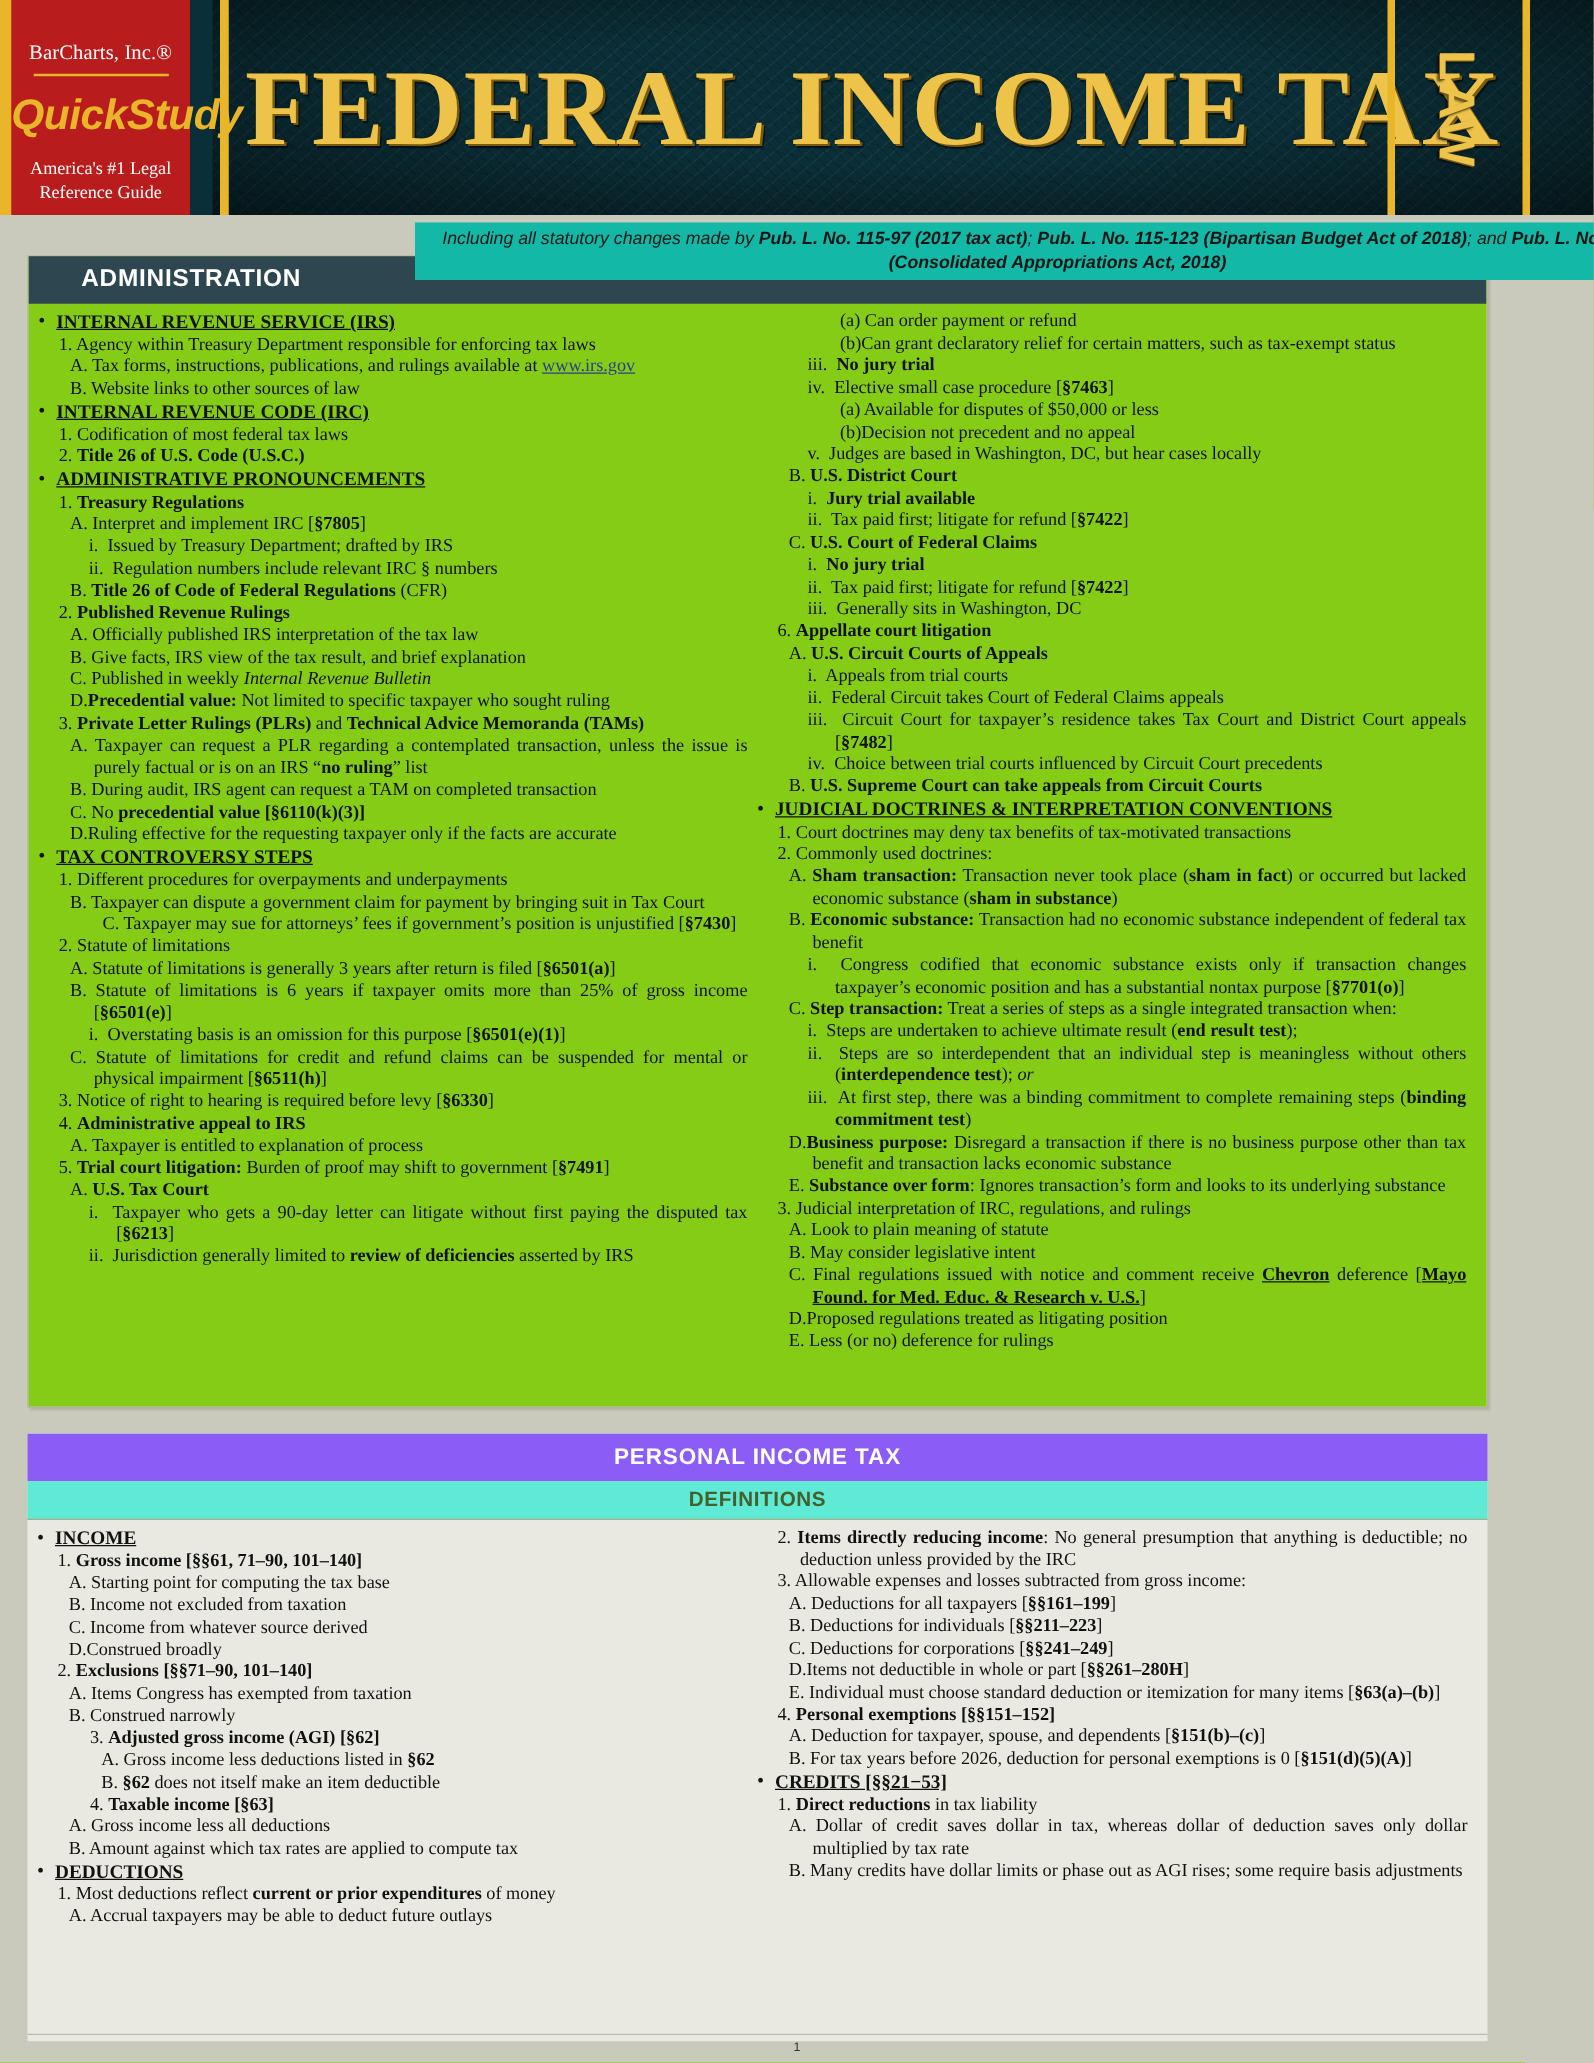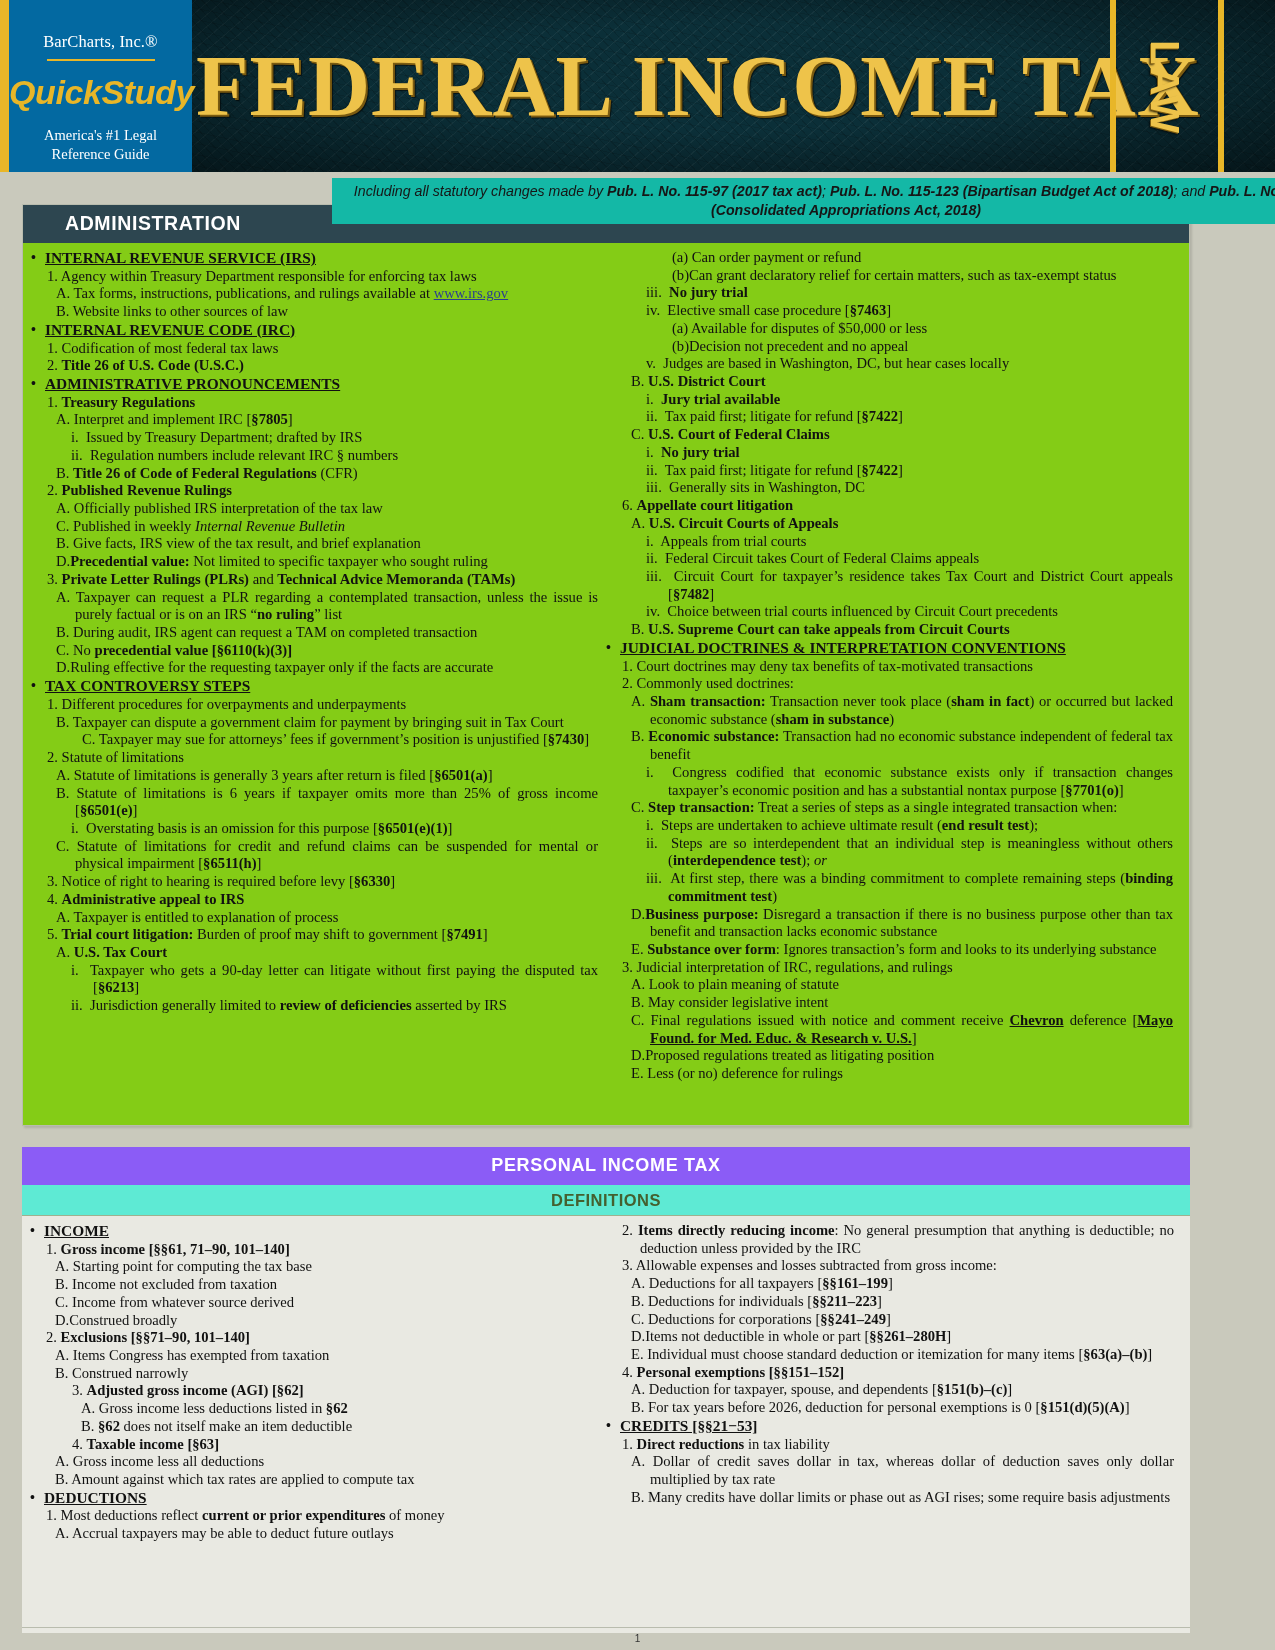--- a/index.html
+++ b/index.html
@@ -42,22 +42,22 @@
       repeating-linear-gradient(47deg, rgba(0,0,0,.14) 0 1px, transparent 1px 7px),
       repeating-linear-gradient(-41deg, rgba(255,255,255,.05) 0 1px, transparent 1px 9px),
       repeating-linear-gradient(12deg, rgba(0,0,0,.10) 0 1px, transparent 1px 11px);
   }
   .vignette{
     position:absolute; left:170px; top:0; right:0; bottom:0;
     background:radial-gradient(ellipse at 50% 45%, rgba(0,0,0,0) 40%, rgba(0,0,0,.55) 100%);
   }
 
   .brandbox{
-    position:absolute; left:0; top:0; width:192px; height:172px;
-    background:#0369a1;
+    position:absolute; left:0; top:0; width:152px; height:172px;
+    background:#b91c1c;
     border-left:9px solid #e8b628;
     z-index:5;
     text-align:center;
     color:#fff;
   }
   .brand-name{
     font-family:"Liberation Serif", serif;
     font-size:16.5px; font-weight:400; color:#fff;
     margin-top:32px; letter-spacing:.1px;
   }
@@ -246,22 +246,22 @@
         <p class="ln L1">1. Codification of most federal tax laws</p>
         <p class="ln L1">2. <b>Title 26 of U.S. Code (U.S.C.)</b></p>
         <p class="ln L0">ADMINISTRATIVE PRONOUNCEMENTS</p>
         <p class="ln L1">1. <b>Treasury Regulations</b></p>
         <p class="ln L2">A. Interpret and implement IRC [<b>§7805</b>]</p>
         <p class="ln L3">i.&nbsp; Issued by Treasury Department; drafted by IRS</p>
         <p class="ln L3">ii.&nbsp; Regulation numbers include relevant IRC § numbers</p>
         <p class="ln L2">B. <b>Title 26 of Code of Federal Regulations</b> (CFR)</p>
         <p class="ln L1">2. <b>Published Revenue Rulings</b></p>
         <p class="ln L2">A. Officially published IRS interpretation of the tax law</p>
+        <p class="ln L2">B. Give facts, IRS view of the tax result, and brief explanation</p>
         <p class="ln L2">C. Published in weekly <i>Internal Revenue Bulletin</i></p>
-        <p class="ln L2">B. Give facts, IRS view of the tax result, and brief explanation</p>
         <p class="ln L2">D.<b>Precedential value:</b> Not limited to specific taxpayer who sought ruling</p>
         <p class="ln L1">3. <b>Private Letter Rulings (PLRs)</b> and <b>Technical Advice Memoranda (TAMs)</b></p>
         <p class="ln L2">A. Taxpayer can request a PLR regarding a contemplated transaction, unless the issue is purely factual or is on an IRS “<b>no ruling</b>” list</p>
         <p class="ln L2">B. During audit, IRS agent can request a TAM on completed transaction</p>
         <p class="ln L2">C. No <b>precedential value [§6110(k)(3)]</b></p>
         <p class="ln L2">D.Ruling effective for the requesting taxpayer only if the facts are accurate</p>
         <p class="ln L0">TAX CONTROVERSY STEPS</p>
         <p class="ln L1">1. Different procedures for overpayments and underpayments</p>
         <p class="ln L2">B. Taxpayer can dispute a government claim for payment by bringing suit in Tax Court</p>
         <p class="ln L2x">C. Taxpayer may sue for attorneys’ fees if government’s position is unjustified [<b>§7430</b>]</p>

